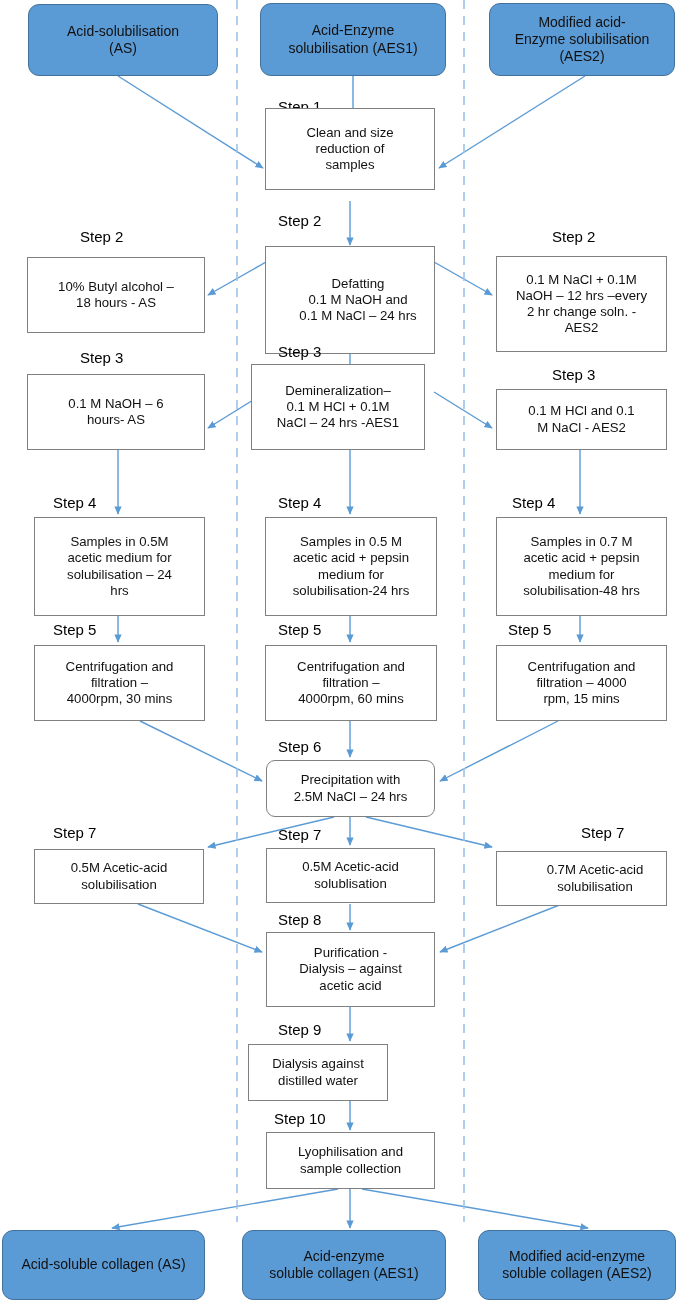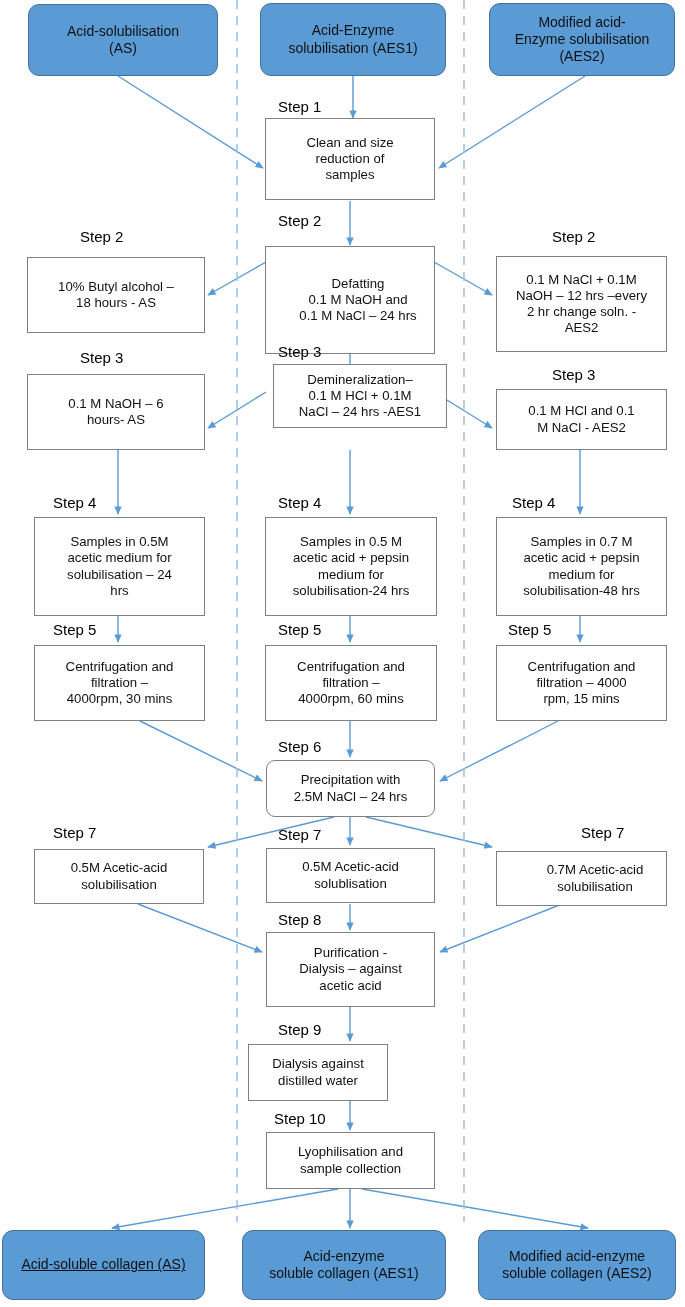--- a/index.html
+++ b/index.html
@@ -108,31 +108,31 @@
 
   <div class="node tbox" style="left:28px;top:4px;width:190px;height:72px;">Acid-solubilisation
 (AS)</div>
   <div class="node tbox" style="left:260px;top:3px;width:186px;height:73px;">Acid-Enzyme
 solubilisation (AES1)</div>
   <div class="node tbox" style="left:489px;top:3px;width:186px;height:73px;">Modified acid-
 Enzyme solubilisation
 (AES2)</div>
 
   <div class="steplabel" style="left:278px;top:98px;">Step 1</div>
-  <div class="node pbox" style="left:265px;top:118px;width:170px;height:82px;">Clean and size
+  <div class="node pbox" style="left:265px;top:108px;width:170px;height:82px;">Clean and size
 reduction of
 samples</div>
 
   <div class="steplabel" style="left:278px;top:212px;">Step 2</div>
   <div class="node pbox" style="left:265px;top:246px;width:170px;height:108px;padding-left:20px;">Defatting
 0.1 M NaOH and
 0.1 M NaCl – 24 hrs</div>
 
   <div class="steplabel" style="left:278px;top:343px;">Step 3</div>
-  <div class="node pbox" style="left:273px;top:364px;width:174px;height:64px;">Demineralization–
+  <div class="node pbox" style="left:251px;top:364px;width:174px;height:86px;">Demineralization–
 0.1 M HCl + 0.1M
 NaCl – 24 hrs -AES1</div>
 
   <div class="steplabel" style="left:278px;top:494px;">Step 4</div>
   <div class="node pbox" style="left:265px;top:517px;width:172px;height:99px;">Samples in 0.5 M
 acetic acid + pepsin
 medium for
 solubilisation-24 hrs</div>
 
   <div class="steplabel" style="left:278px;top:621px;">Step 5</div>
@@ -202,19 +202,19 @@
 
   <div class="steplabel" style="left:508px;top:621px;">Step 5</div>
   <div class="node pbox" style="left:496px;top:645px;width:171px;height:76px;">Centrifugation and
 filtration – 4000
 rpm, 15 mins</div>
 
   <div class="steplabel" style="left:581px;top:824px;">Step 7</div>
   <div class="node pbox" style="left:496px;top:851px;width:171px;height:55px;padding-left:31px;">0.7M Acetic-acid
 solubilisation</div>
 
-  <div class="node tbox" style="left:2px;top:1230px;width:203px;height:70px;text-decoration:underline;">Acid-soluble collagen (AS)</div>
+  <div class="node tbox" style="left:2px;top:1230px;width:203px;height:70px;">Acid-soluble collagen (AS)</div>
   <div class="node tbox" style="left:242px;top:1230px;width:204px;height:70px;">Acid-enzyme
 soluble collagen (AES1)</div>
   <div class="node tbox" style="left:478px;top:1230px;width:198px;height:70px;">Modified acid-enzyme
 soluble collagen (AES2)</div>
 
 </div>
 
 </body></html>

